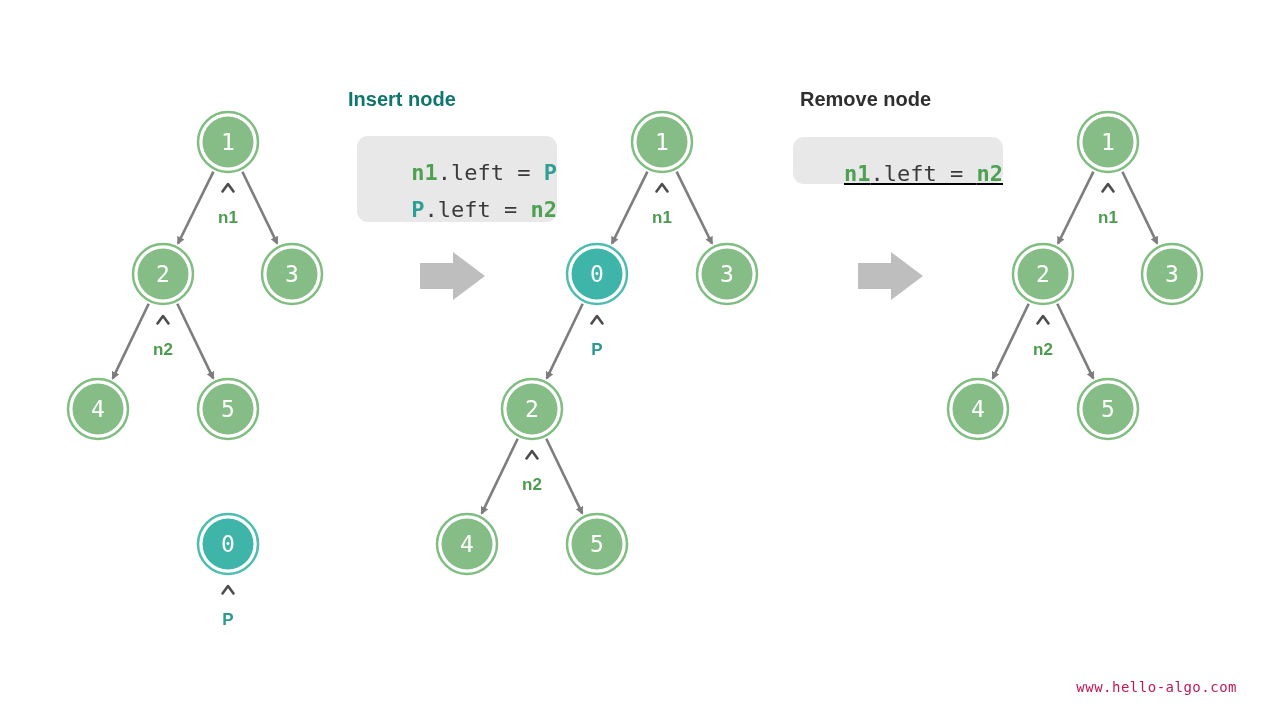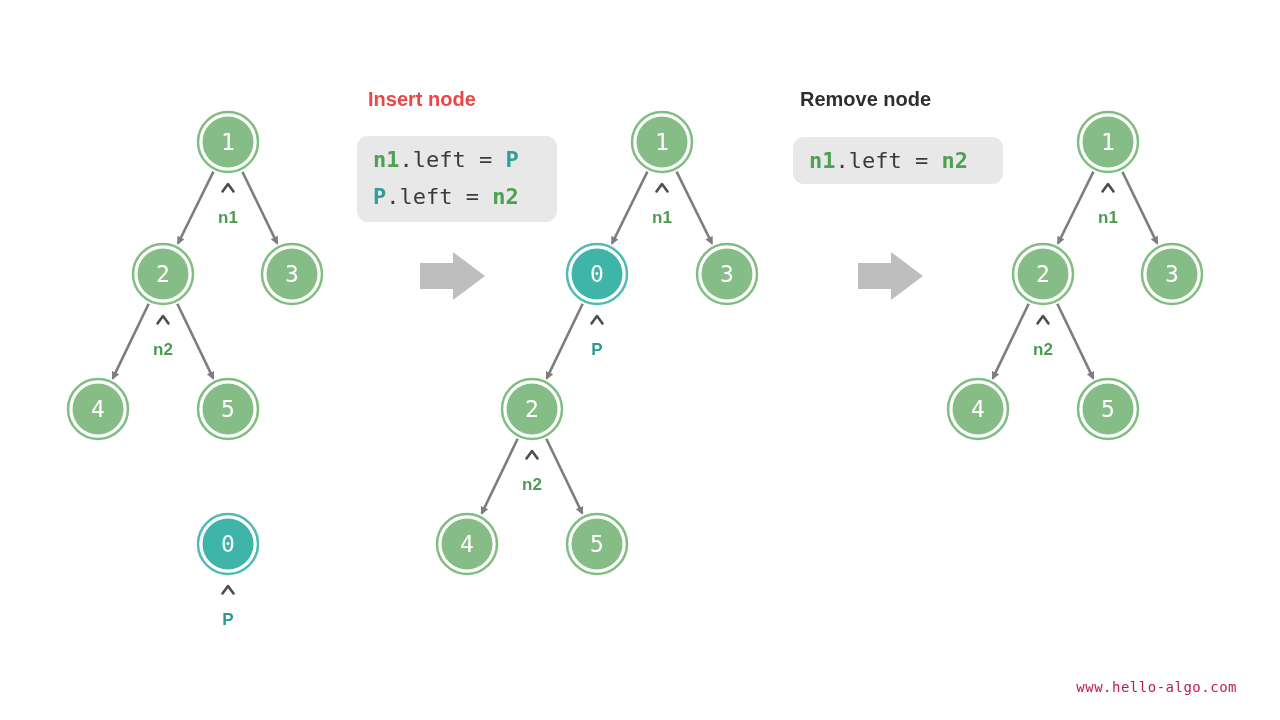--- a/index.html
+++ b/index.html
@@ -15,25 +15,26 @@
   .panel-title {
     position: absolute;
     font-family: "Liberation Sans", sans-serif;
     font-size: 20px;
     font-weight: bold;
     white-space: nowrap;
   }
   .code-box {
     position: absolute;
     border-radius: 11px;
-    padding-top: 5px;
+    padding-top: 18px;
     padding-left: 16px;
     font-family: "DejaVu Sans Mono", "Liberation Mono", monospace;
     font-size: 22px;
     white-space: pre;
+    text-align: right;
   }
   .code-line { height: 37px; line-height: 37px; }
   .tok-kw { font-weight: bold; }
   .watermark {
     position: absolute;
     right: 43px;
     bottom: 25px;
     font-family: "DejaVu Sans Mono", "Liberation Mono", monospace;
     font-size: 14px;
     letter-spacing: 0.5px;
@@ -180,20 +181,20 @@
         <polyline points="526.5,458.5 532,451 537.5,458.5" fill="none" stroke="#4D4D4D" stroke-width="2.6" stroke-linecap="round" stroke-linejoin="round"></polyline>
         <text x="532" y="490" fill="#4C9B50" class="ptr-label">n2</text>
         <polyline points="1102.5,191.5 1108,184 1113.5,191.5" fill="none" stroke="#4D4D4D" stroke-width="2.6" stroke-linecap="round" stroke-linejoin="round"></polyline>
         <text x="1108" y="223" fill="#4C9B50" class="ptr-label">n1</text>
         <polyline points="1037.5,323.5 1043,316 1048.5,323.5" fill="none" stroke="#4D4D4D" stroke-width="2.6" stroke-linecap="round" stroke-linejoin="round"></polyline>
         <text x="1043" y="355" fill="#4C9B50" class="ptr-label">n2</text>
       </g>
   </svg>
 
   <div id="panels">
-      <div class="panel-title" style="left: 368px; top: 88px; color: #ef4444;">Insert node</div>
+      <div class="panel-title" style="left: 348px; top: 88px; color: #0f766e;">Insert node</div>
       <div class="code-box" style="left: 357px; top: 136px; width: 200px; height: 86px; background: rgb(232, 232, 232);"><div class="code-line"><span class="tok-kw" style="color: rgb(78, 161, 82);">n1</span><span style="color: rgb(58, 58, 58);">.left = </span><span class="tok-kw" style="color: rgb(47, 158, 148);">P</span></div><div class="code-line"><span class="tok-kw" style="color: rgb(47, 158, 148);">P</span><span style="color: rgb(58, 58, 58);">.left = </span><span class="tok-kw" style="color: rgb(78, 161, 82);">n2</span></div></div>
       <div class="panel-title" style="left: 800px; top: 88px; color: rgb(46, 46, 46);">Remove node</div>
-      <div class="code-box" style="left: 793px; top: 137px; width: 210px; height: 47px; background: rgb(232, 232, 232);"><div class="code-line"><span class="tok-kw" style="color: rgb(78, 161, 82);">n1</span><span style="color: rgb(58, 58, 58);">.left = </span><span class="tok-kw" style="color: rgb(78, 161, 82);">n2</span></div></div>
+      <div class="code-box" style="left: 793px; top: 137px; width: 210px; height: 47px; background: rgb(232, 232, 232); text-decoration: underline;"><div class="code-line"><span class="tok-kw" style="color: rgb(78, 161, 82);">n1</span><span style="color: rgb(58, 58, 58);">.left = </span><span class="tok-kw" style="color: rgb(78, 161, 82);">n2</span></div></div>
     </div>
 
   <div class="watermark" style="color: #be185d;">www.hello-algo.com</div>
 </div>
 
 </body></html>

